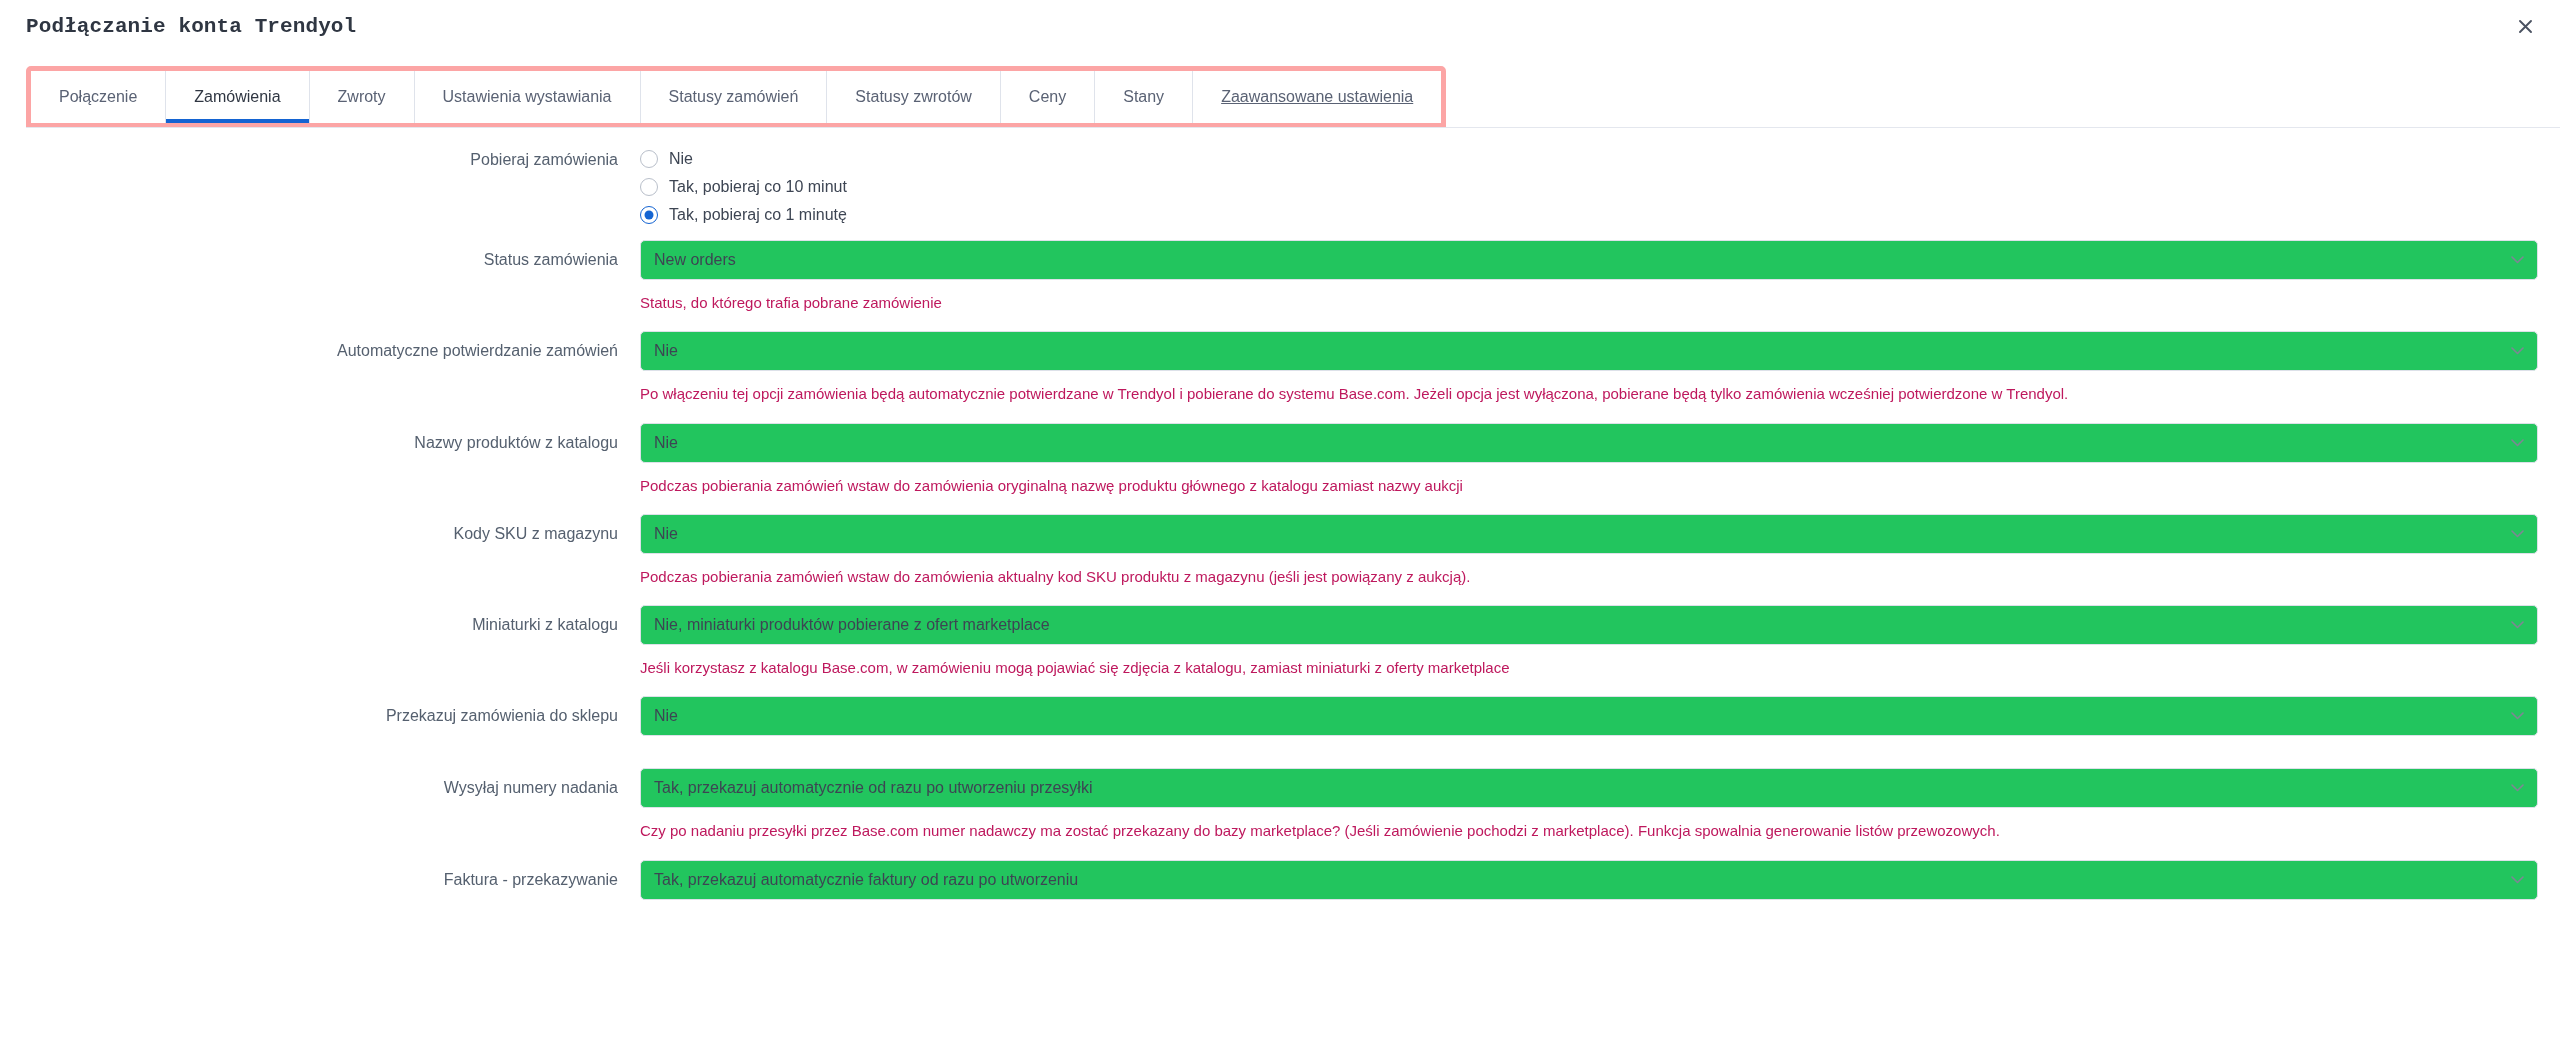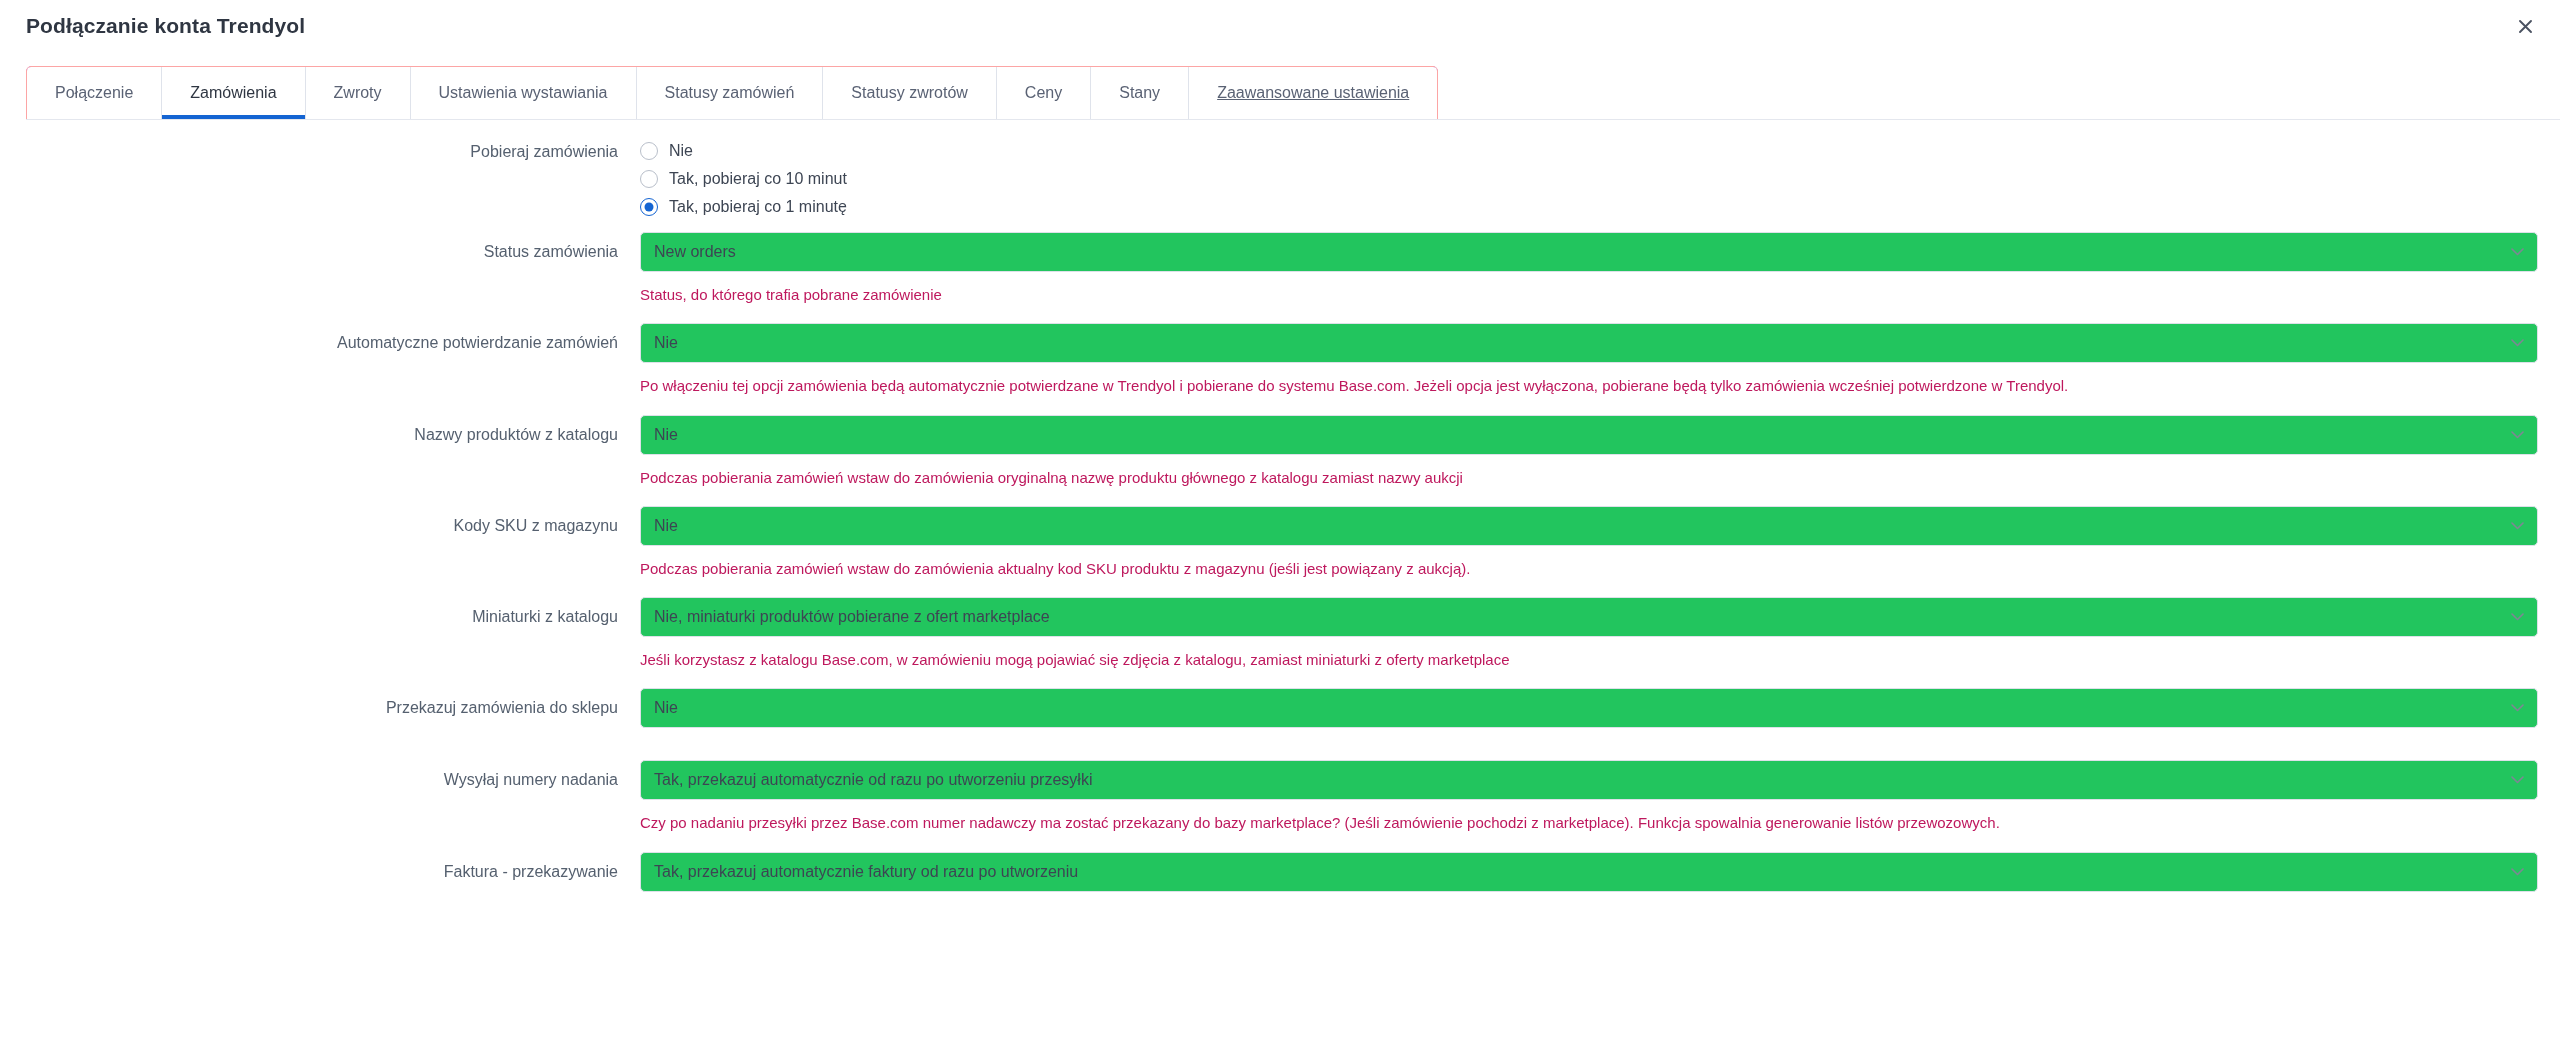--- a/index.html
+++ b/index.html
@@ -17,20 +17,21 @@
   }
 
   
   .modal-header {
     position: relative;
     height: 52px;
     padding: 0 0 0 26px;
     display: flex;
     align-items: center;
     box-sizing: border-box;
+    font-family: Liberation Mono, monospace;
   }
   .modal-title {
     font-size: 21px;
     font-weight: bold;
     color: #2f3642;
     letter-spacing: 0.1px;
   }
   .close-btn {
     position: absolute;
     right: 18px;
@@ -47,21 +48,21 @@
   .close-btn svg { display: block; }
 
   
   .tabs-wrap {
     padding: 14px 0 0 26px;
     position: relative;
   }
   .tabs {
     display: flex;
     align-items: stretch;
-    border: 1px solid #fca5a5;
+    border: 5px solid #fca5a5;
     border-radius: 5px 5px 0 0;
     width: max-content;
     background: #a21caf;
     overflow: hidden;
   }
   .tab {
     position: relative;
     padding: 0 28px;
     height: 52px;
     display: flex;

